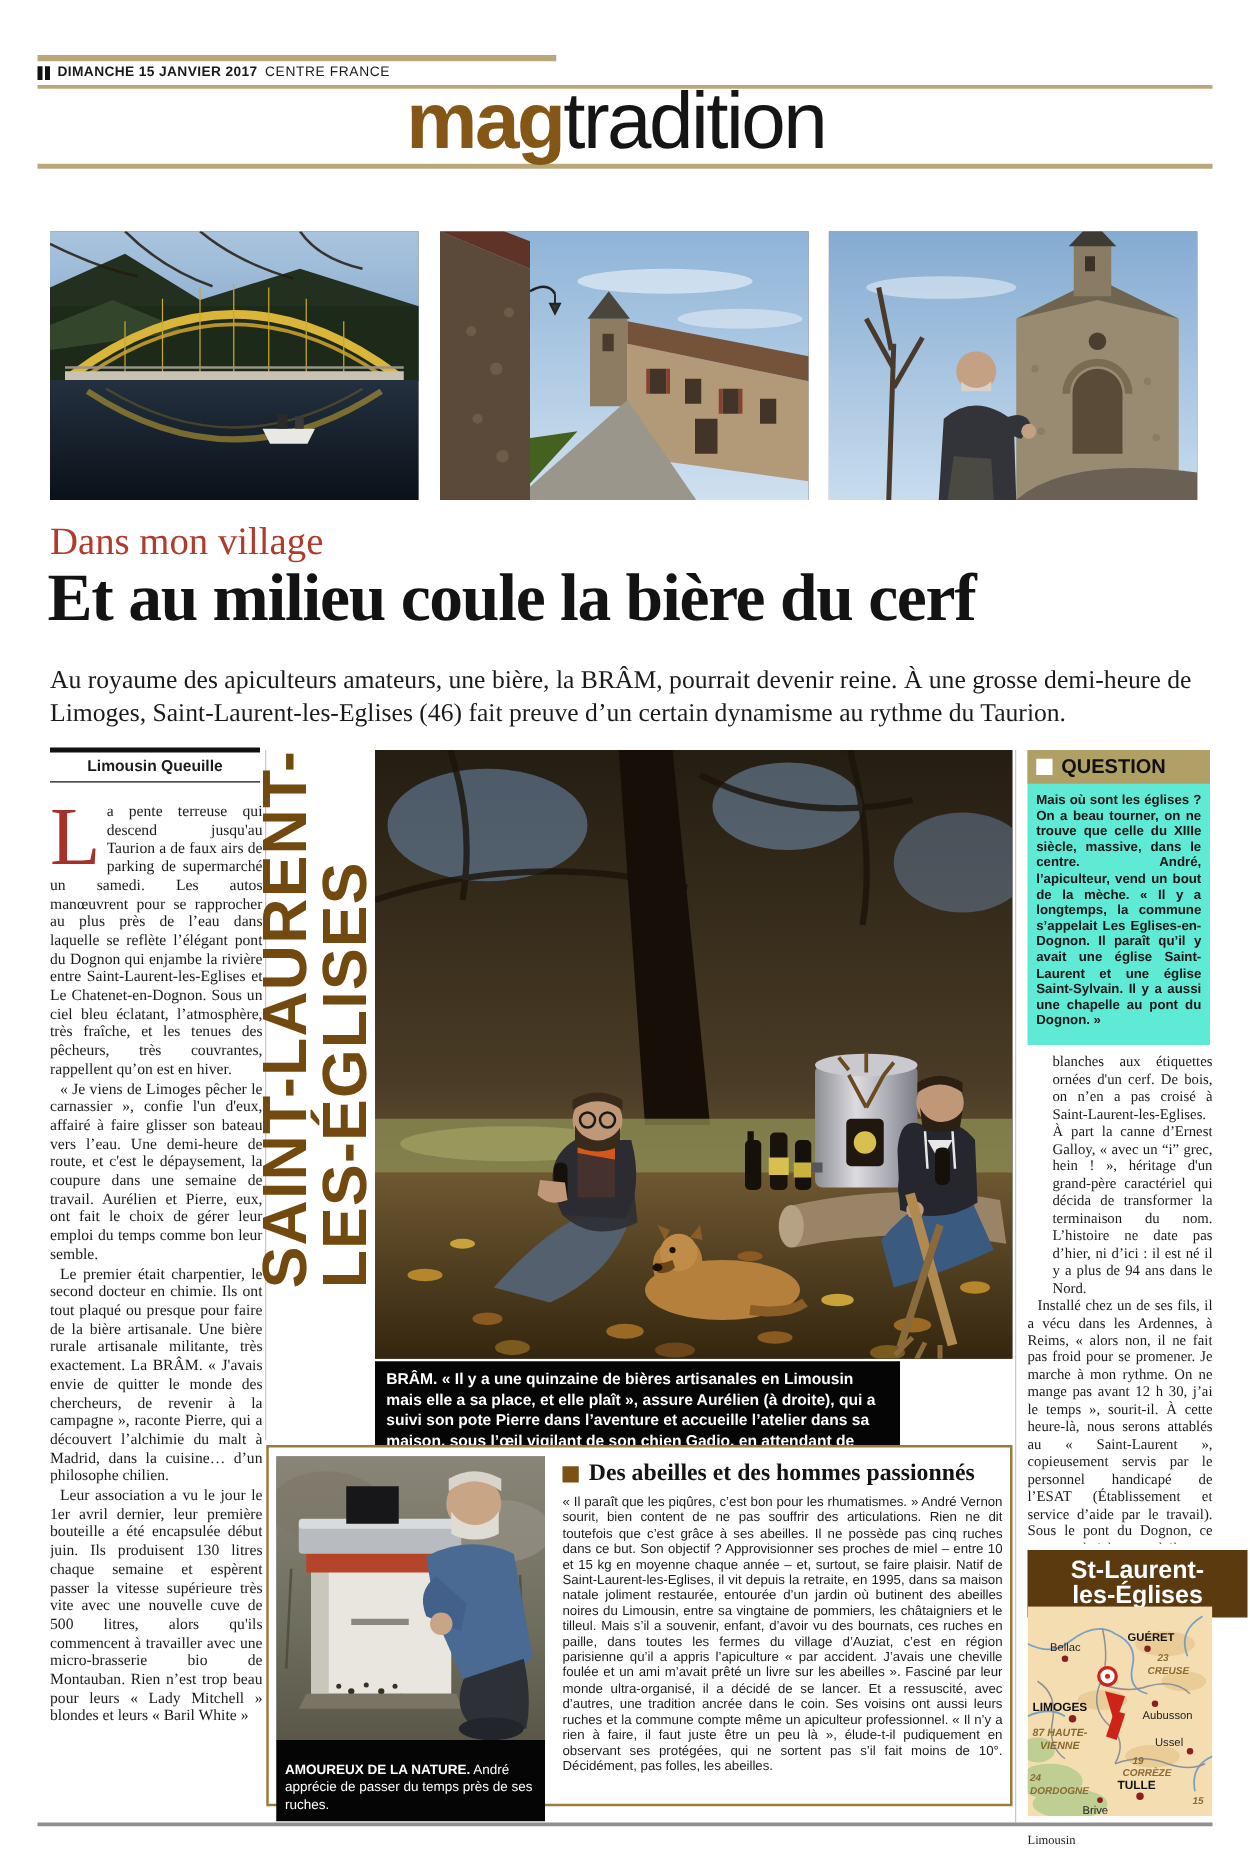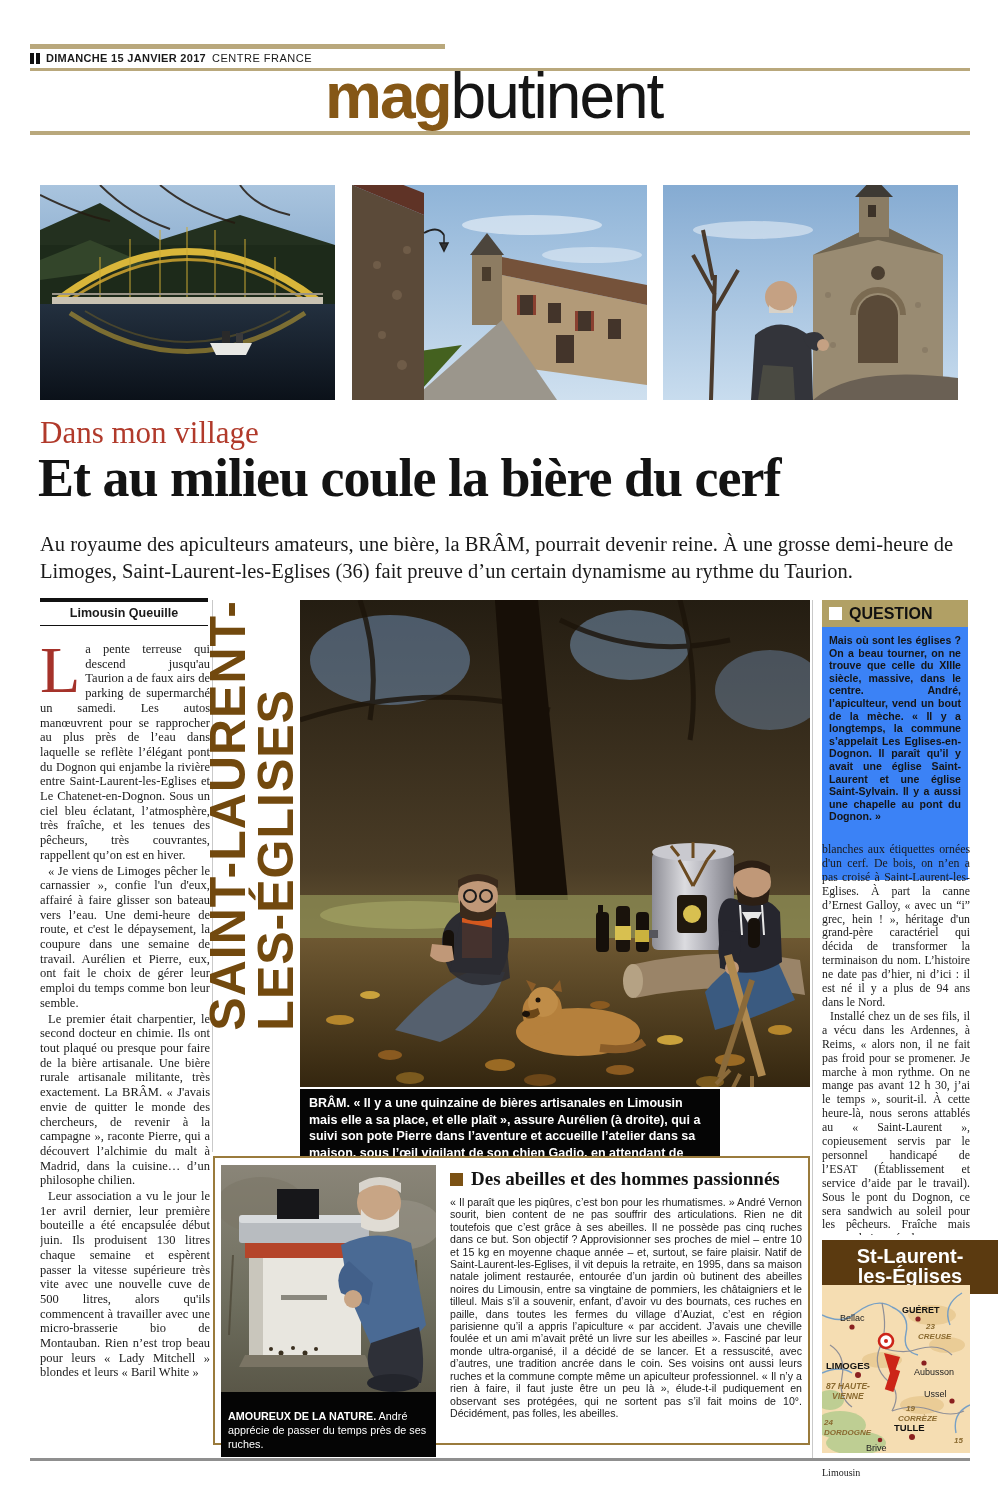--- a/index.html
+++ b/index.html
@@ -53,33 +53,33 @@
       color:#72490e;letter-spacing:1px;line-height:48px;}
 
   
   .mainph{left:300px;top:600px;width:510px;height:487px;overflow:hidden;background:#3a3226;}
   .maincap{left:300px;top:1089px;width:420px;background:#050505;color:#fff;
       font-family:"Liberation Sans",sans-serif;font-weight:bold;font-size:12.5px;
       line-height:1.32;padding:6px 9px 7px;box-sizing:border-box;}
   .maincap .credit{font-size:10px;letter-spacing:.3px;}
 
   
-  .qbox{left:822px;top:600px;width:146px;height:280px;background:#3b82f6;box-sizing:border-box;}
+  .qbox{left:822px;top:600px;width:146px;height:236px;background:#5eead4;box-sizing:border-box;}
   .qhead{background:#b1a065;height:27px;display:flex;align-items:center;gap:7px;padding:0 7px;}
   .qhead .sq{width:13px;height:13px;background:#fff;}
   .qhead .t{font-family:"Liberation Sans",sans-serif;font-weight:bold;font-size:16px;color:#111;}
   .qbody{font-family:"Liberation Sans",sans-serif;font-weight:bold;font-size:10.6px;
          line-height:12.6px;color:#151515;padding:7px 7px;text-align:justify;
          height:195px;overflow:hidden;}
 
   
   .rcol{left:822px;top:843px;width:148px;height:392px;overflow:hidden;
         font-size:11.8px;line-height:13.9px;text-align:justify;}
   .rcol p{margin:0;text-indent:8px;}
-  .rcol p.first{text-indent:0;}
+  .rcol p.first{text-indent:0;margin-left:20px;}
 
   
   .beesbox{left:213px;top:1156px;width:597px;height:289px;border:2px solid #9a7b3c;
            box-sizing:border-box;background:#fff;}
   .beesph{left:221px;top:1165px;width:215px;height:227px;overflow:hidden;background:#777;}
   .beescap{left:221px;top:1392px;width:215px;background:#050505;color:#fff;
       font-family:"Liberation Sans",sans-serif;font-size:10.8px;line-height:1.3;
       padding:17px 7px 6px;box-sizing:border-box;}
   .beescap b{font-weight:bold;}
   .beeshead{left:450px;top:1168px;display:flex;align-items:center;gap:8px;}
@@ -106,21 +106,21 @@
 <div class="abs mast">
   <span class="bars">
       <i></i>
       <i></i>
     </span>
   <span class="date">DIMANCHE 15 JANVIER 2017</span>
   <span class="ed">CENTRE FRANCE</span>
 </div>
 <div class="abs rule-a"></div>
 <div class="abs logo">
-  <span class="b">mag</span><span class="l">butinent</span>
+  <span class="b">mag</span><span class="l">tradition</span>
 </div>
 <div class="abs rule-b"></div>
 
 <div class="abs ph" style="left:40px;">
   <svg width="295" height="215" viewBox="0 0 295 215">
     <defs>
       <linearGradient id="sky1" x1="0" y1="0" x2="0" y2="1">
         <stop offset="0" stop-color="#a9c4de"></stop>
           <stop offset="1" stop-color="#7fa3c8"></stop>
       </linearGradient>
@@ -248,21 +248,21 @@
       <path d="M88 215 L92 150 Q118 128 148 152 L150 215 Z" fill="#33343a"></path>
       <path d="M140 150 q18 -8 22 6 l-8 10 q-12 -2 -14 -16z" fill="#33343a"></path>
       <circle cx="160" cy="160" r="6" fill="#c5a183"></circle>
       <path d="M95 215 L100 180 130 182 132 215 Z" fill="#4a4a42"></path>
     </g>
   </svg>
 </div>
 
 <div class="abs kicker">Dans mon village</div>
 <div class="abs headline">Et au milieu coule la bière du cerf</div>
-<div class="abs standfirst">Au royaume des apiculteurs amateurs, une bière, la BRÂM, pourrait devenir reine. À une grosse demi-heure de Limoges, Saint-Laurent-les-Eglises (36) fait preuve d’un certain dynamisme au rythme du Taurion.</div>
+<div class="abs standfirst">Au royaume des apiculteurs amateurs, une bière, la BRÂM, pourrait devenir reine. À une grosse demi-heure de Limoges, Saint-Laurent-les-Eglises (46) fait preuve d’un certain dynamisme au rythme du Taurion.</div>
 
 <div class="abs byline">Limousin Queuille</div>
 <div class="abs lcol">
   <p class="first"><span class="dropcap">L</span><span>a pente terreuse qui descend jusqu'au Taurion a de faux airs de parking de supermarché un samedi. Les autos manœuvrent pour se rapprocher au plus près de l’eau dans laquelle se reflète l’élégant pont du Dognon qui enjambe la rivière entre Saint-Laurent-les-Eglises et Le Chatenet-en-Dognon. Sous un ciel bleu éclatant, l’atmosphère, très fraîche, et les tenues des pêcheurs, très couvrantes, rappellent qu’on est en hiver.</span></p>
   <p>« Je viens de Limoges pêcher le carnassier », confie l'un d'eux, affairé à faire glisser son bateau vers l’eau. Une demi-heure de route, et c'est le dépaysement, la coupure dans une semaine de travail. Aurélien et Pierre, eux, ont fait le choix de gérer leur emploi du temps comme bon leur semble.</p>
   <p>Le premier était charpentier, le second docteur en chimie. Ils ont tout plaqué ou presque pour faire de la bière artisanale. Une bière rurale artisanale militante, très exactement. La BRÂM. « J'avais envie de quitter le monde des chercheurs, de revenir à la campagne », raconte Pierre, qui a découvert l’alchimie du malt à Madrid, dans la cuisine… d’un philosophe chilien.</p>
   <p>Leur association a vu le jour le 1er avril dernier, leur première bouteille a été encapsulée début juin. Ils produisent 130 litres chaque semaine et espèrent passer la vitesse supérieure très vite avec une nouvelle cuve de 500 litres, alors qu'ils commencent à travailler avec une micro-brasserie bio de Montauban. Rien n’est trop beau pour leurs « Lady Mitchell » blondes et leurs « Baril White »</p>
 </div>
 <div class="abs vdiv dl"></div>
 <div class="abs vdiv dr"></div>

